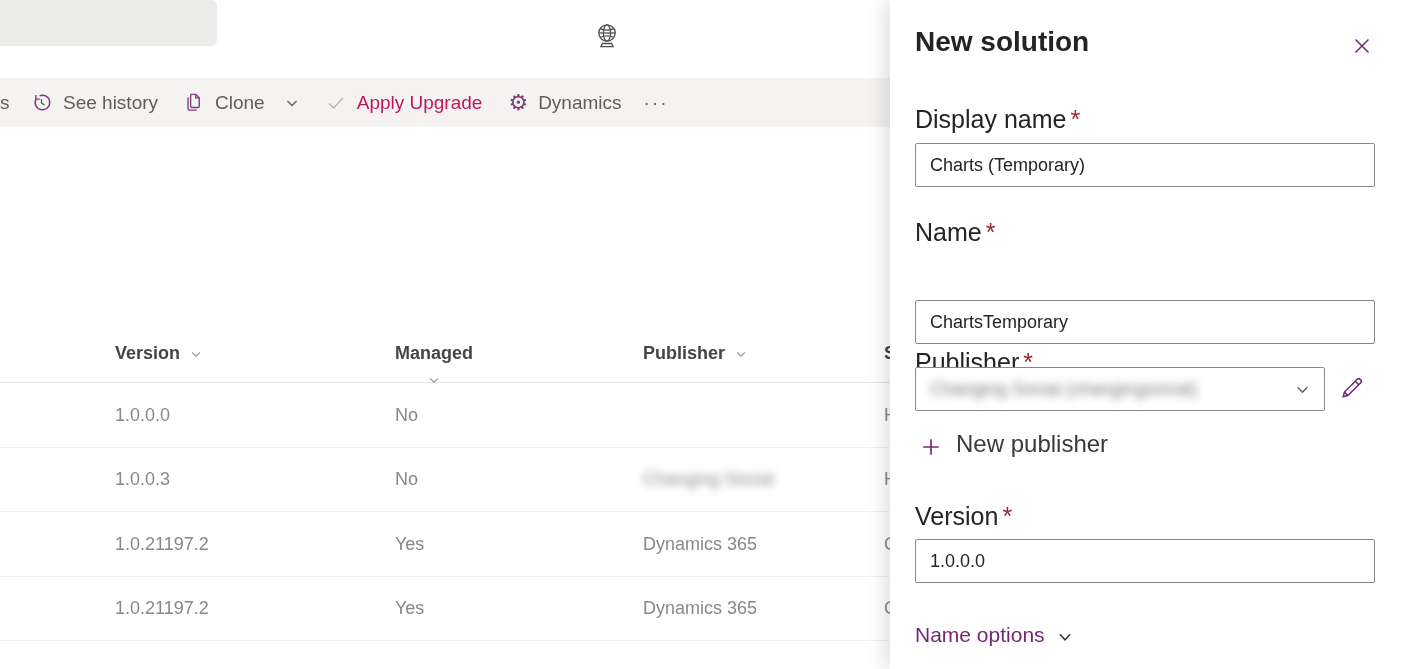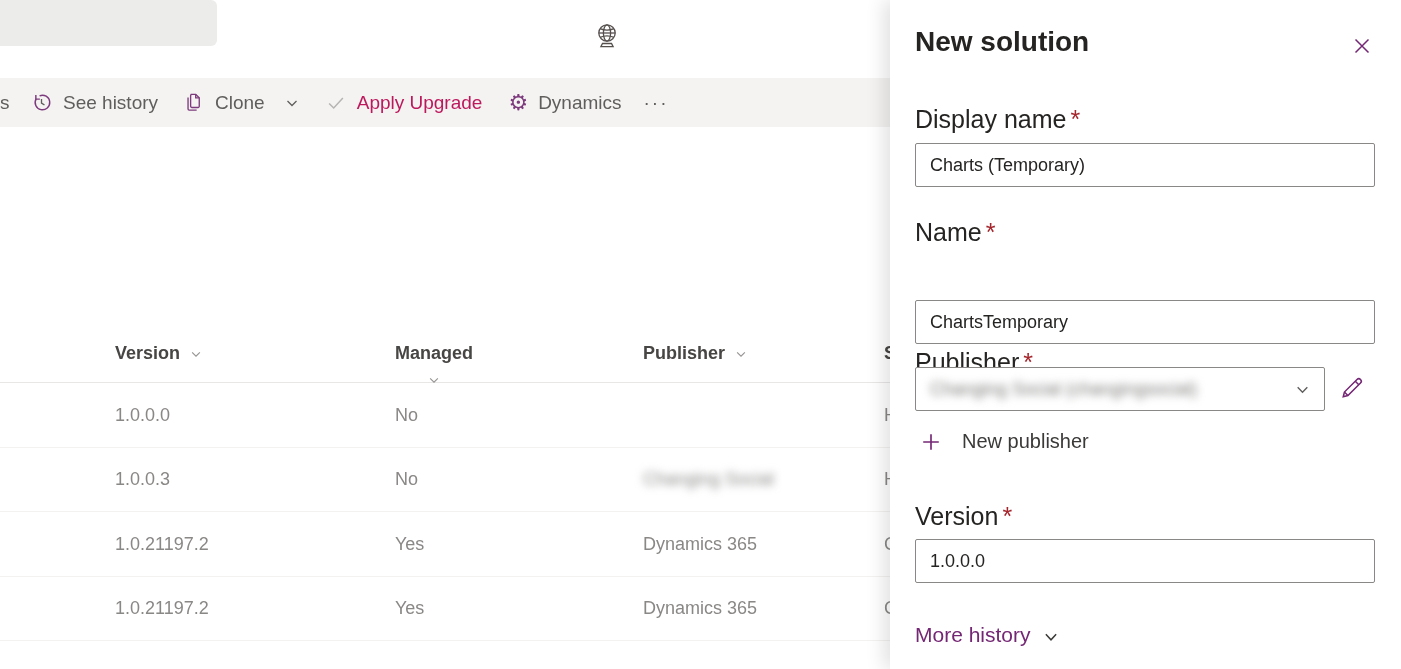--- a/index.html
+++ b/index.html
@@ -45,21 +45,21 @@
   .txt-input { position:absolute; left:25px; width:460px; height:44px; border:1px solid #8a8886;
     border-radius:2px; font-size:18px; color:#252423; padding:0 14px;
     font-family:"Liberation Sans", sans-serif; background:#fff; }
   #publisher-select { position:absolute; left:25px; top:367px; width:410px; height:44px;
     border:1px solid #8a8886; border-radius:2px; background:#fff; cursor:pointer;
     display:flex; align-items:center; padding:0 14px; }
   #publisher-value { font-size:18px; color:#7a7876; flex:1; white-space:nowrap; overflow:hidden; }
   #publisher-chevron { margin-left:8px; }
   #edit-publisher-btn { position:absolute; left:448px; top:374px; width:30px; height:30px; cursor:pointer; }
   #new-publisher-btn { position:absolute; left:30px; top:430px; display:flex; align-items:flex-end;
-    gap:20px; font-size:20px; color:#3b3a39; cursor:pointer; }
+    gap:14px; font-size:24px; color:#3b3a39; cursor:pointer; }
   #more-options-btn { position:absolute; left:25px; top:623px; display:flex; align-items:center;
     gap:12px; font-size:21px; color:#742774; cursor:pointer; }
 
   svg { display:block; }
 </style>
 </head>
 <body>
 
 <div class="abs" id="search-redacted"></div>
 
@@ -221,18 +221,18 @@
     </svg>
     <span>New publisher</span>
   </div>
 
   <div class="fld-label" style="top:502px;">
     <span>Version</span><span class="req">*</span>
   </div>
   <input class="txt-input" style="top: 539px;" value="1.0.0.0">
 
   <div id="more-options-btn">
-    <span>More history</span>
+    <span>Name options</span>
     <svg width="16" height="16" viewBox="0 0 14 14" fill="none" stroke="#3b3a39" stroke-width="1.3" style="margin-top:4px;">
       <path d="M2.5 4.5 L7 9.5 L11.5 4.5"></path>
     </svg>
   </div>
 </div>
 
 </body></html>

